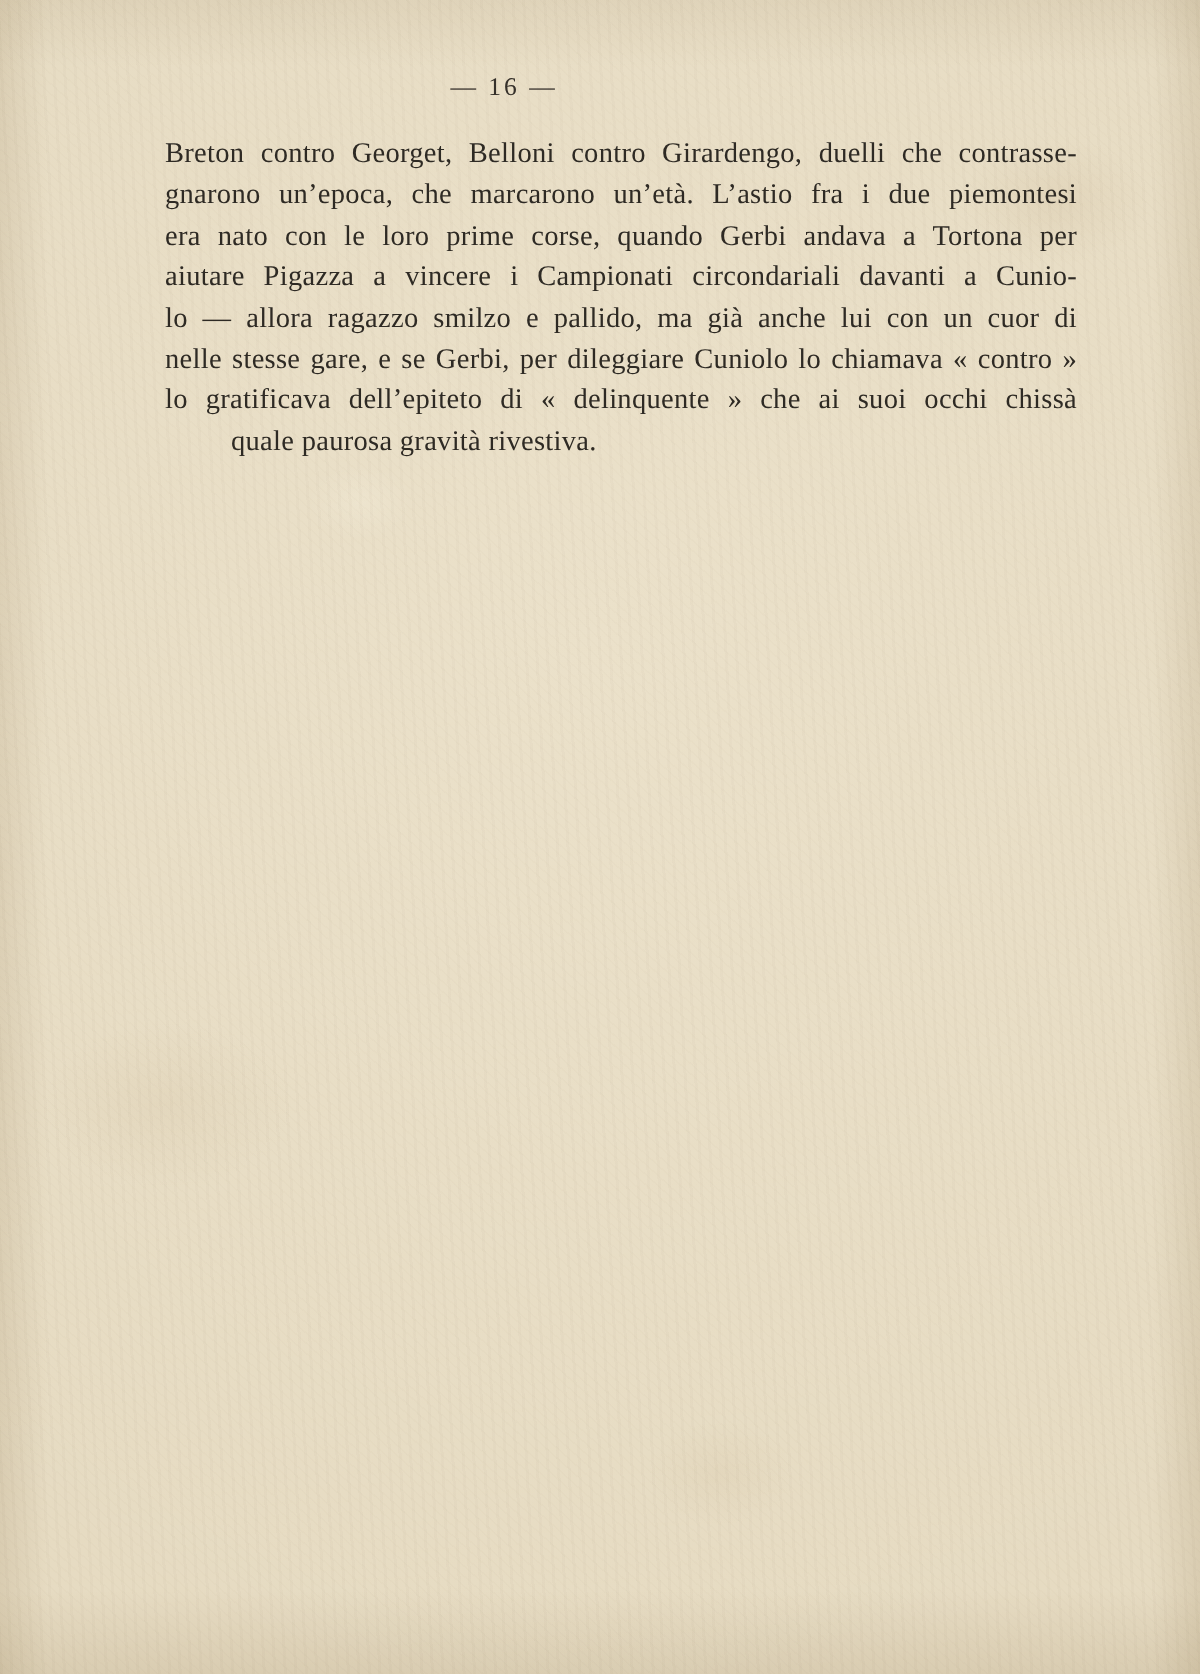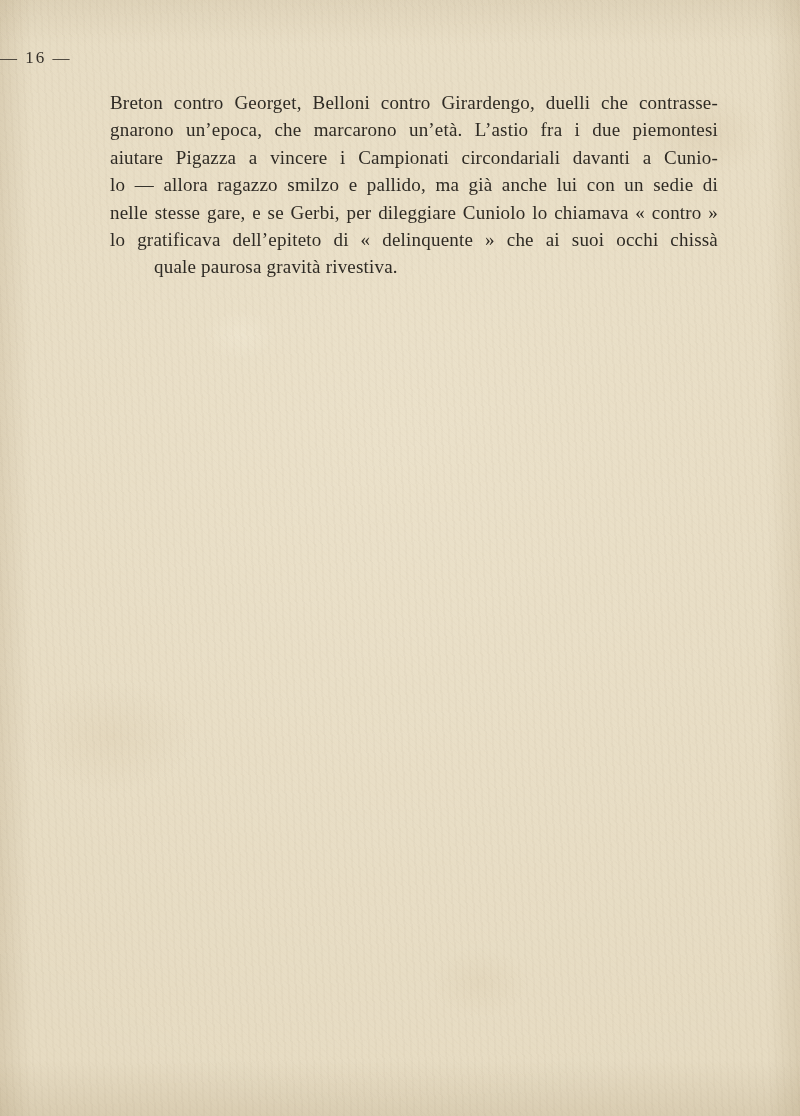--- a/index.html
+++ b/index.html
@@ -44,21 +44,21 @@
       repeating-linear-gradient(87deg, rgba(120,100,70,0.025) 0 2px, rgba(0,0,0,0) 2px 7px),
       repeating-linear-gradient(-3deg, rgba(255,252,240,0.03) 0 3px, rgba(0,0,0,0) 3px 9px),
       repeating-linear-gradient(42deg, rgba(120,100,70,0.015) 0 1px, rgba(0,0,0,0) 1px 5px);
     mix-blend-mode: multiply;
   }
   .page-header {
     position: absolute;
     top: 48px;
     left: 0;
     width: 672px;
-    text-align: left;
+    text-align: center;
     font-size: 17px;
     letter-spacing: 2px;
     color: #35302a;
   }
   .body-text {
     position: absolute;
     top: 89px;
     left: 110px;
     width: 608px;
     font-size: 19px;
@@ -80,19 +80,20 @@
 <body>
 
 <div class="page">
   <div class="texture"></div>
 
   <div class="page-header">— 16 —</div>
 
   <div class="body-text">
     <div class="line">Breton contro Georget, Belloni contro Girardengo, duelli che contrasse-</div>
     <div class="line">gnarono un’epoca, che marcarono un’età. L’astio fra i due piemontesi</div>
+    <div class="line">era nato con le loro prime corse, quando Gerbi andava a Tortona per</div>
     <div class="line">aiutare Pigazza a vincere i Campionati circondariali davanti a Cunio-</div>
-    <div class="line">lo — allora ragazzo smilzo e pallido, ma già anche lui con un sedie di</div>
+    <div class="line">lo — allora ragazzo smilzo e pallido, ma già anche lui con un cuor di</div>
     <div class="line">nelle stesse gare, e se Gerbi, per dileggiare Cuniolo lo chiamava « contro »</div>
     <div class="line">lo gratificava dell’epiteto di « delinquente » che ai suoi occhi chissà</div>
     <div class="line last">quale paurosa gravità rivestiva.</div>
   </div>
 </div>
 
 </body></html>

